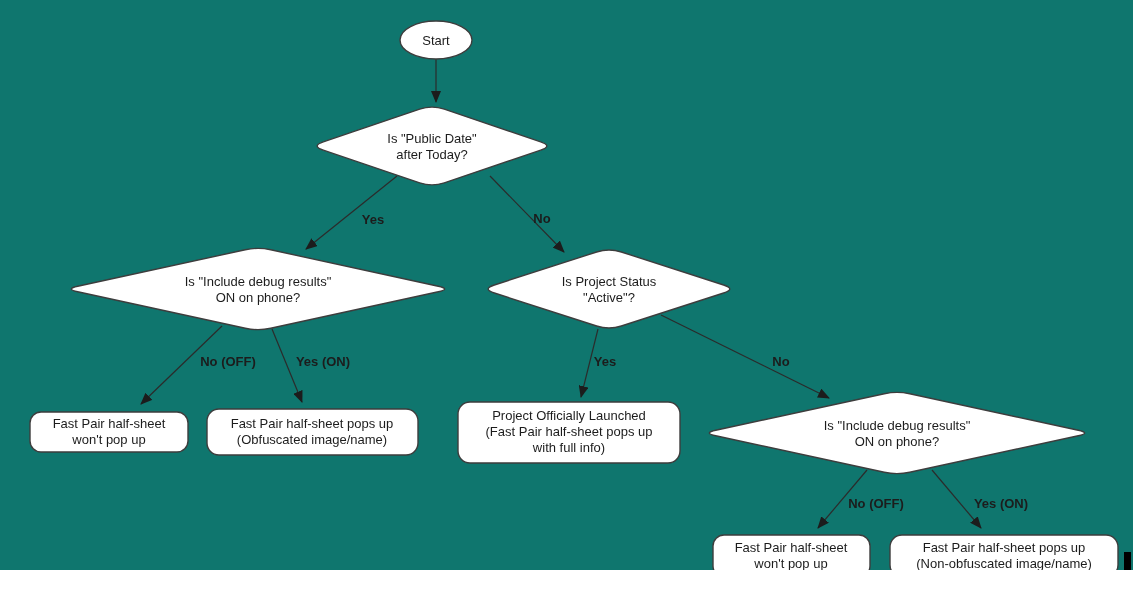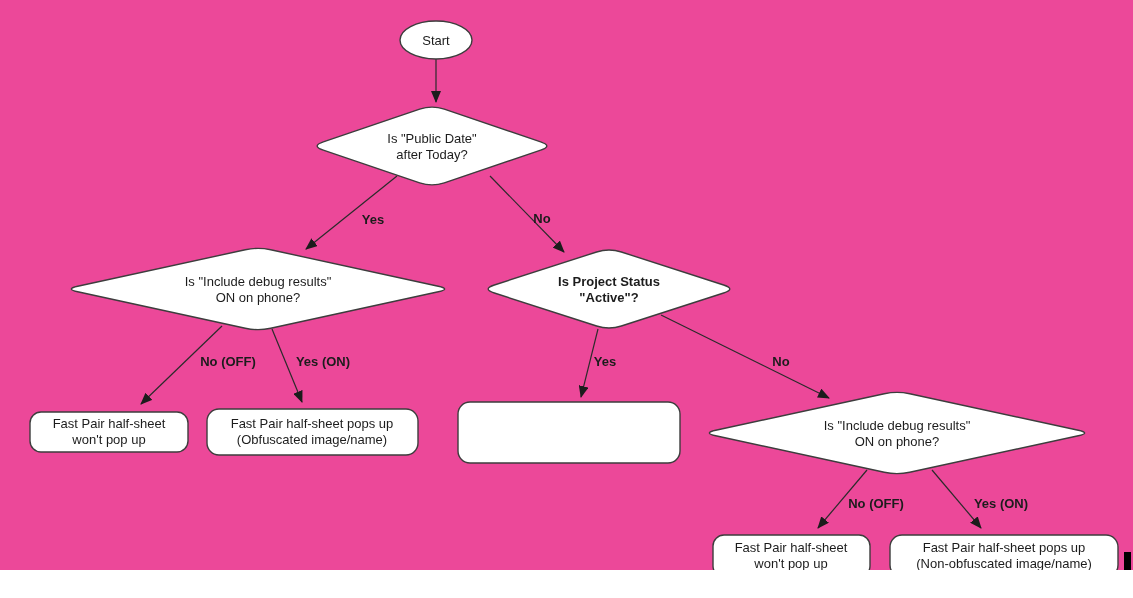--- a/index.html
+++ b/index.html
@@ -4,21 +4,21 @@
 <style>
   html, body {
     margin: 0;
     padding: 0;
     background: #ffffff;
   }
   .stage {
     position: relative;
     width: 1133px;
     height: 570px;
-    background: #ec4899;
+    background: #0f766e;
     overflow: hidden;
     font-family: "Liberation Sans", sans-serif;
   }
   svg.chart-layer {
     position: absolute;
     left: 0;
     top: 0;
   }
   .shape {
     fill: #ffffff;
@@ -93,28 +93,31 @@
     <rect class="shape" x="458" y="402" width="222" height="61" rx="12"></rect>
     <rect class="shape" x="713" y="535" width="157" height="42" rx="11"></rect>
     <rect class="shape" x="890" y="535" width="228" height="42" rx="12"></rect>
   </svg>
 
   <div class="node-label" style="left:436px; top:41px;">Start</div>
   <div class="node-label" style="left:432px; top:147px;">Is "Public Date"
 after Today?</div>
   <div class="node-label" style="left:258px; top:290px;">Is "Include debug results"
 ON on phone?</div>
-  <div class="node-label" style="left:609px; top:290px;font-weight:bold;">Is Project Status
+  <div class="node-label" style="left:609px; top:290px;">Is Project Status
 "Active"?</div>
   <div class="node-label" style="left:897px; top:434px;">Is "Include debug results"
 ON on phone?</div>
   <div class="node-label" style="left:109px; top:432px;">Fast Pair half-sheet
 won't pop up</div>
   <div class="node-label" style="left:312px; top:432px;">Fast Pair half-sheet pops up
 (Obfuscated image/name)</div>
+  <div class="node-label" style="left:569px; top:432px;">Project Officially Launched
+(Fast Pair half-sheet pops up
+with full info)</div>
   <div class="node-label" style="left:791px; top:556px;">Fast Pair half-sheet
 won't pop up</div>
   <div class="node-label" style="left:1004px; top:556px;">Fast Pair half-sheet pops up
 (Non-obfuscated image/name)</div>
 
   <div class="edge-label" style="left:373px; top:219px;">Yes</div>
   <div class="edge-label" style="left:542px; top:218px;">No</div>
   <div class="edge-label" style="left:228px; top:361px;">No (OFF)</div>
   <div class="edge-label" style="left:323px; top:361px;">Yes (ON)</div>
   <div class="edge-label" style="left:605px; top:361px;">Yes</div>

